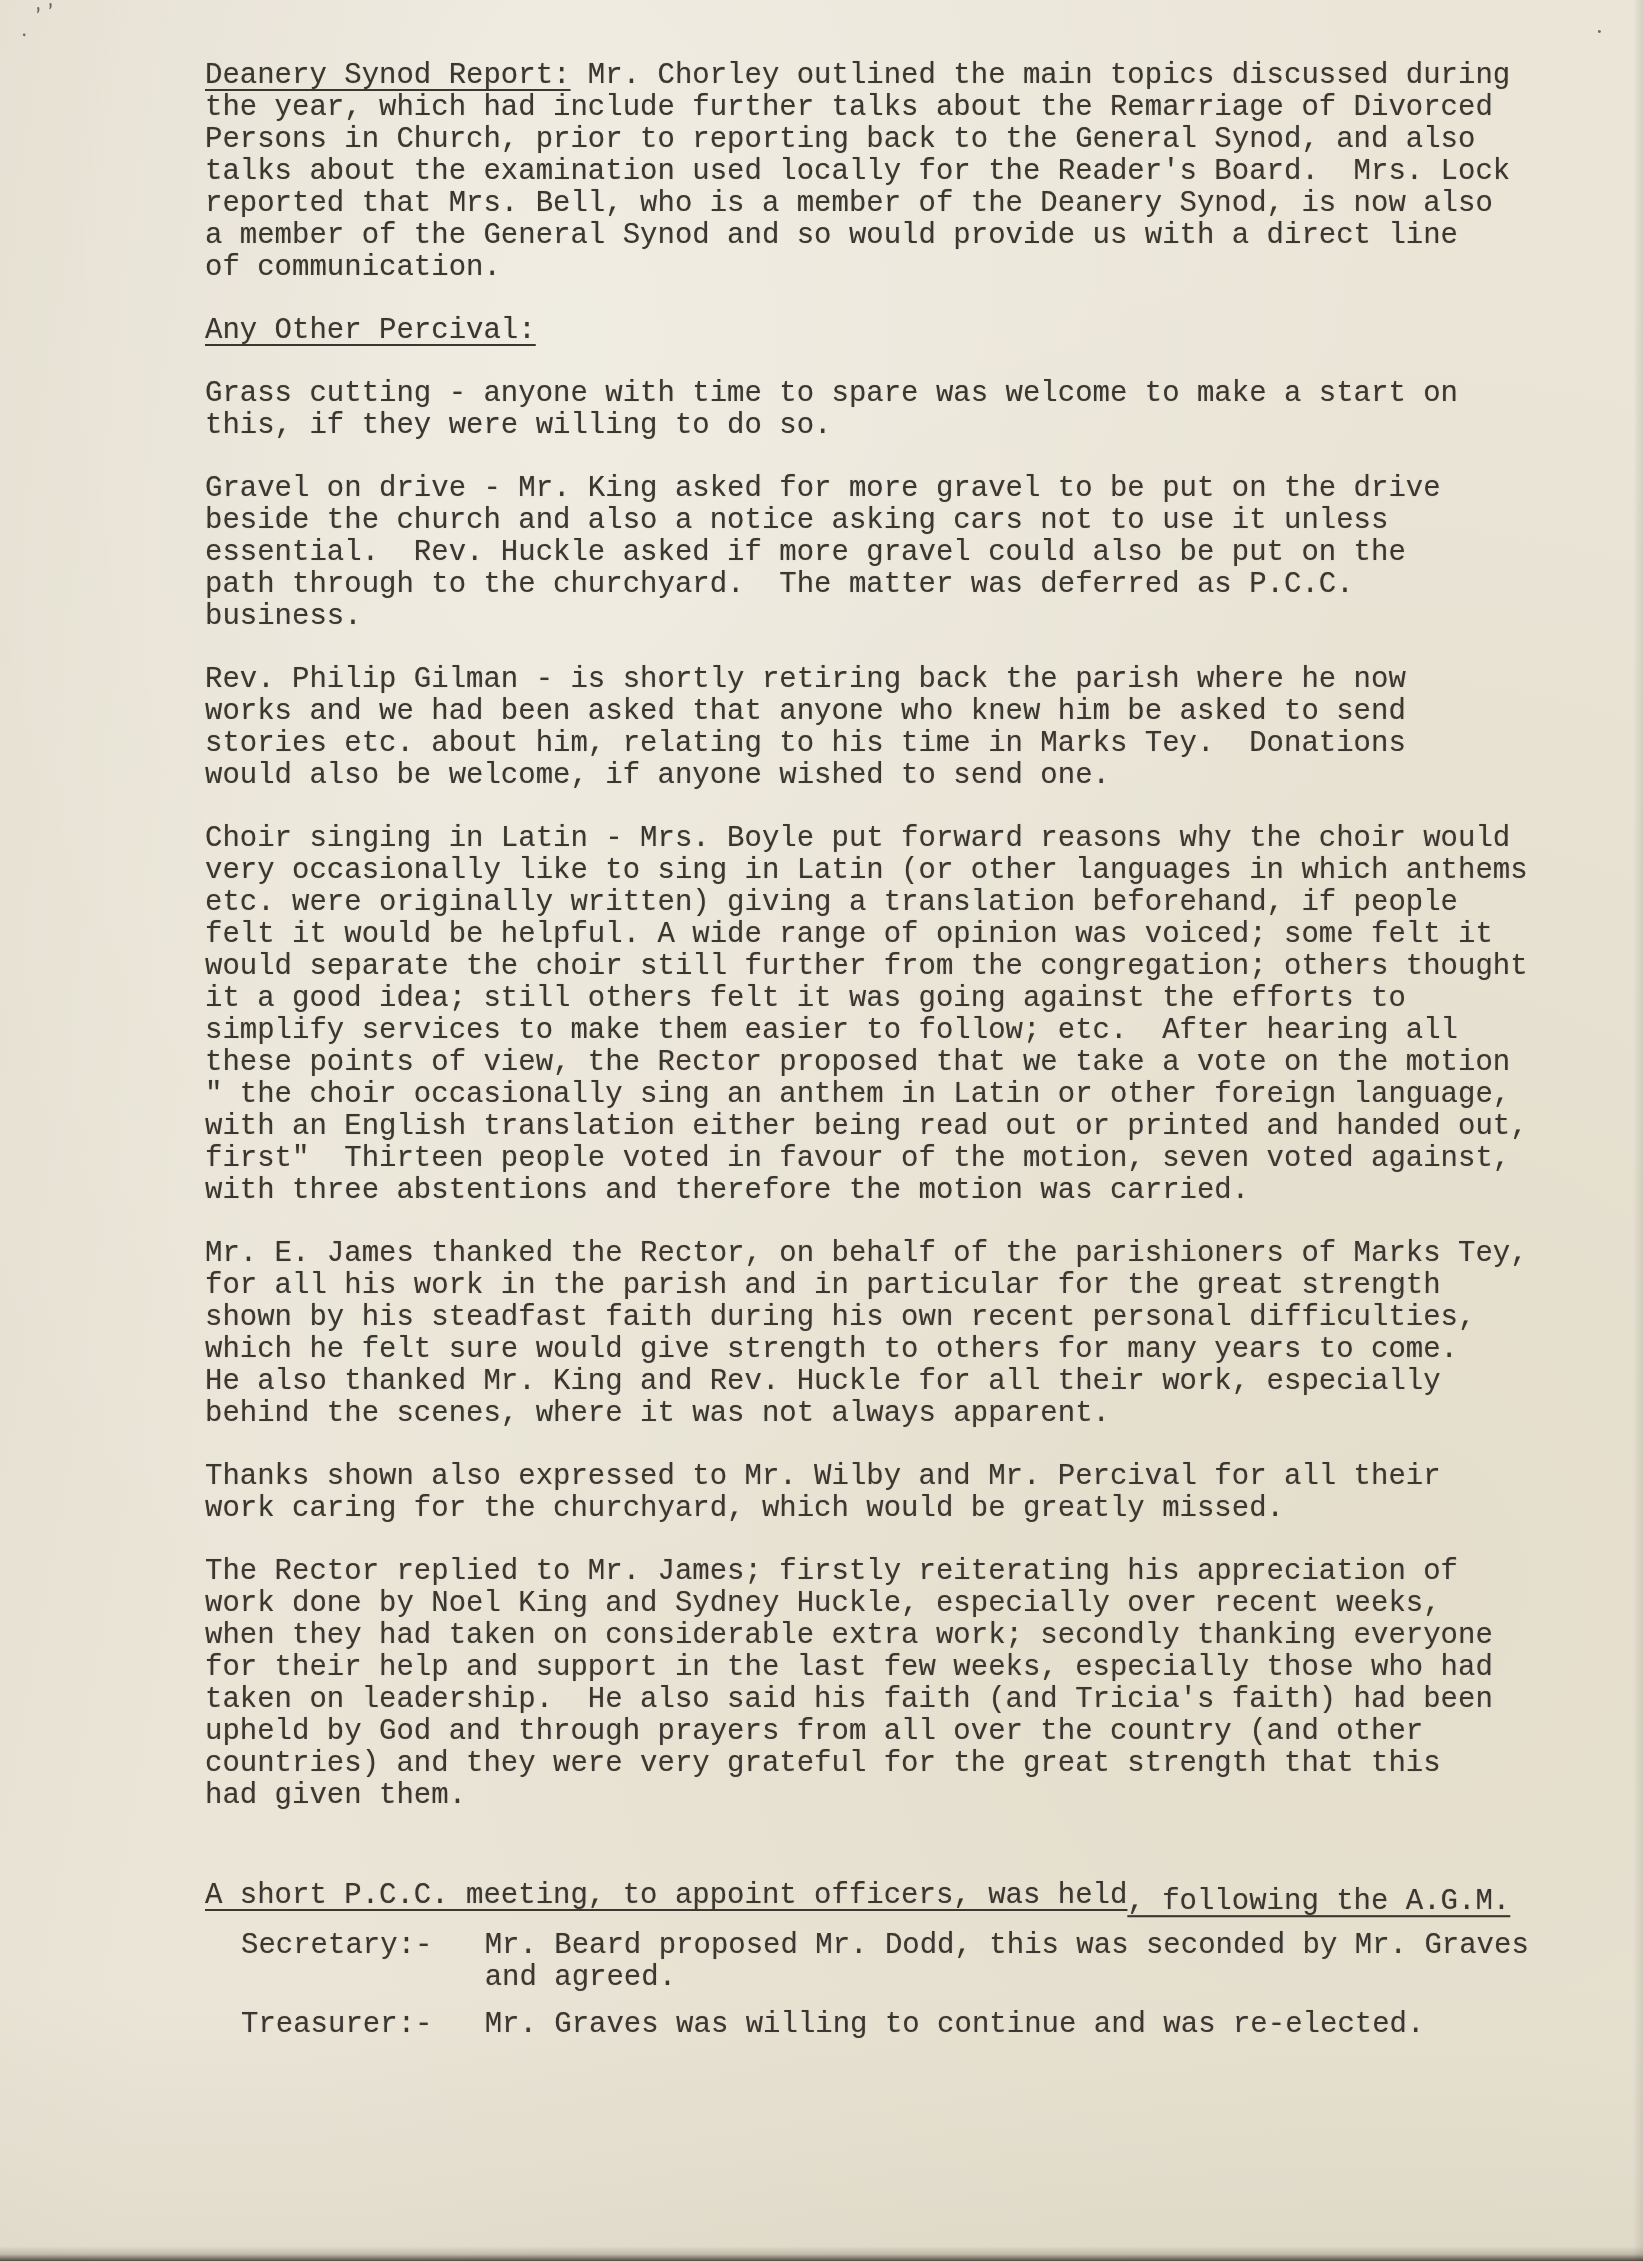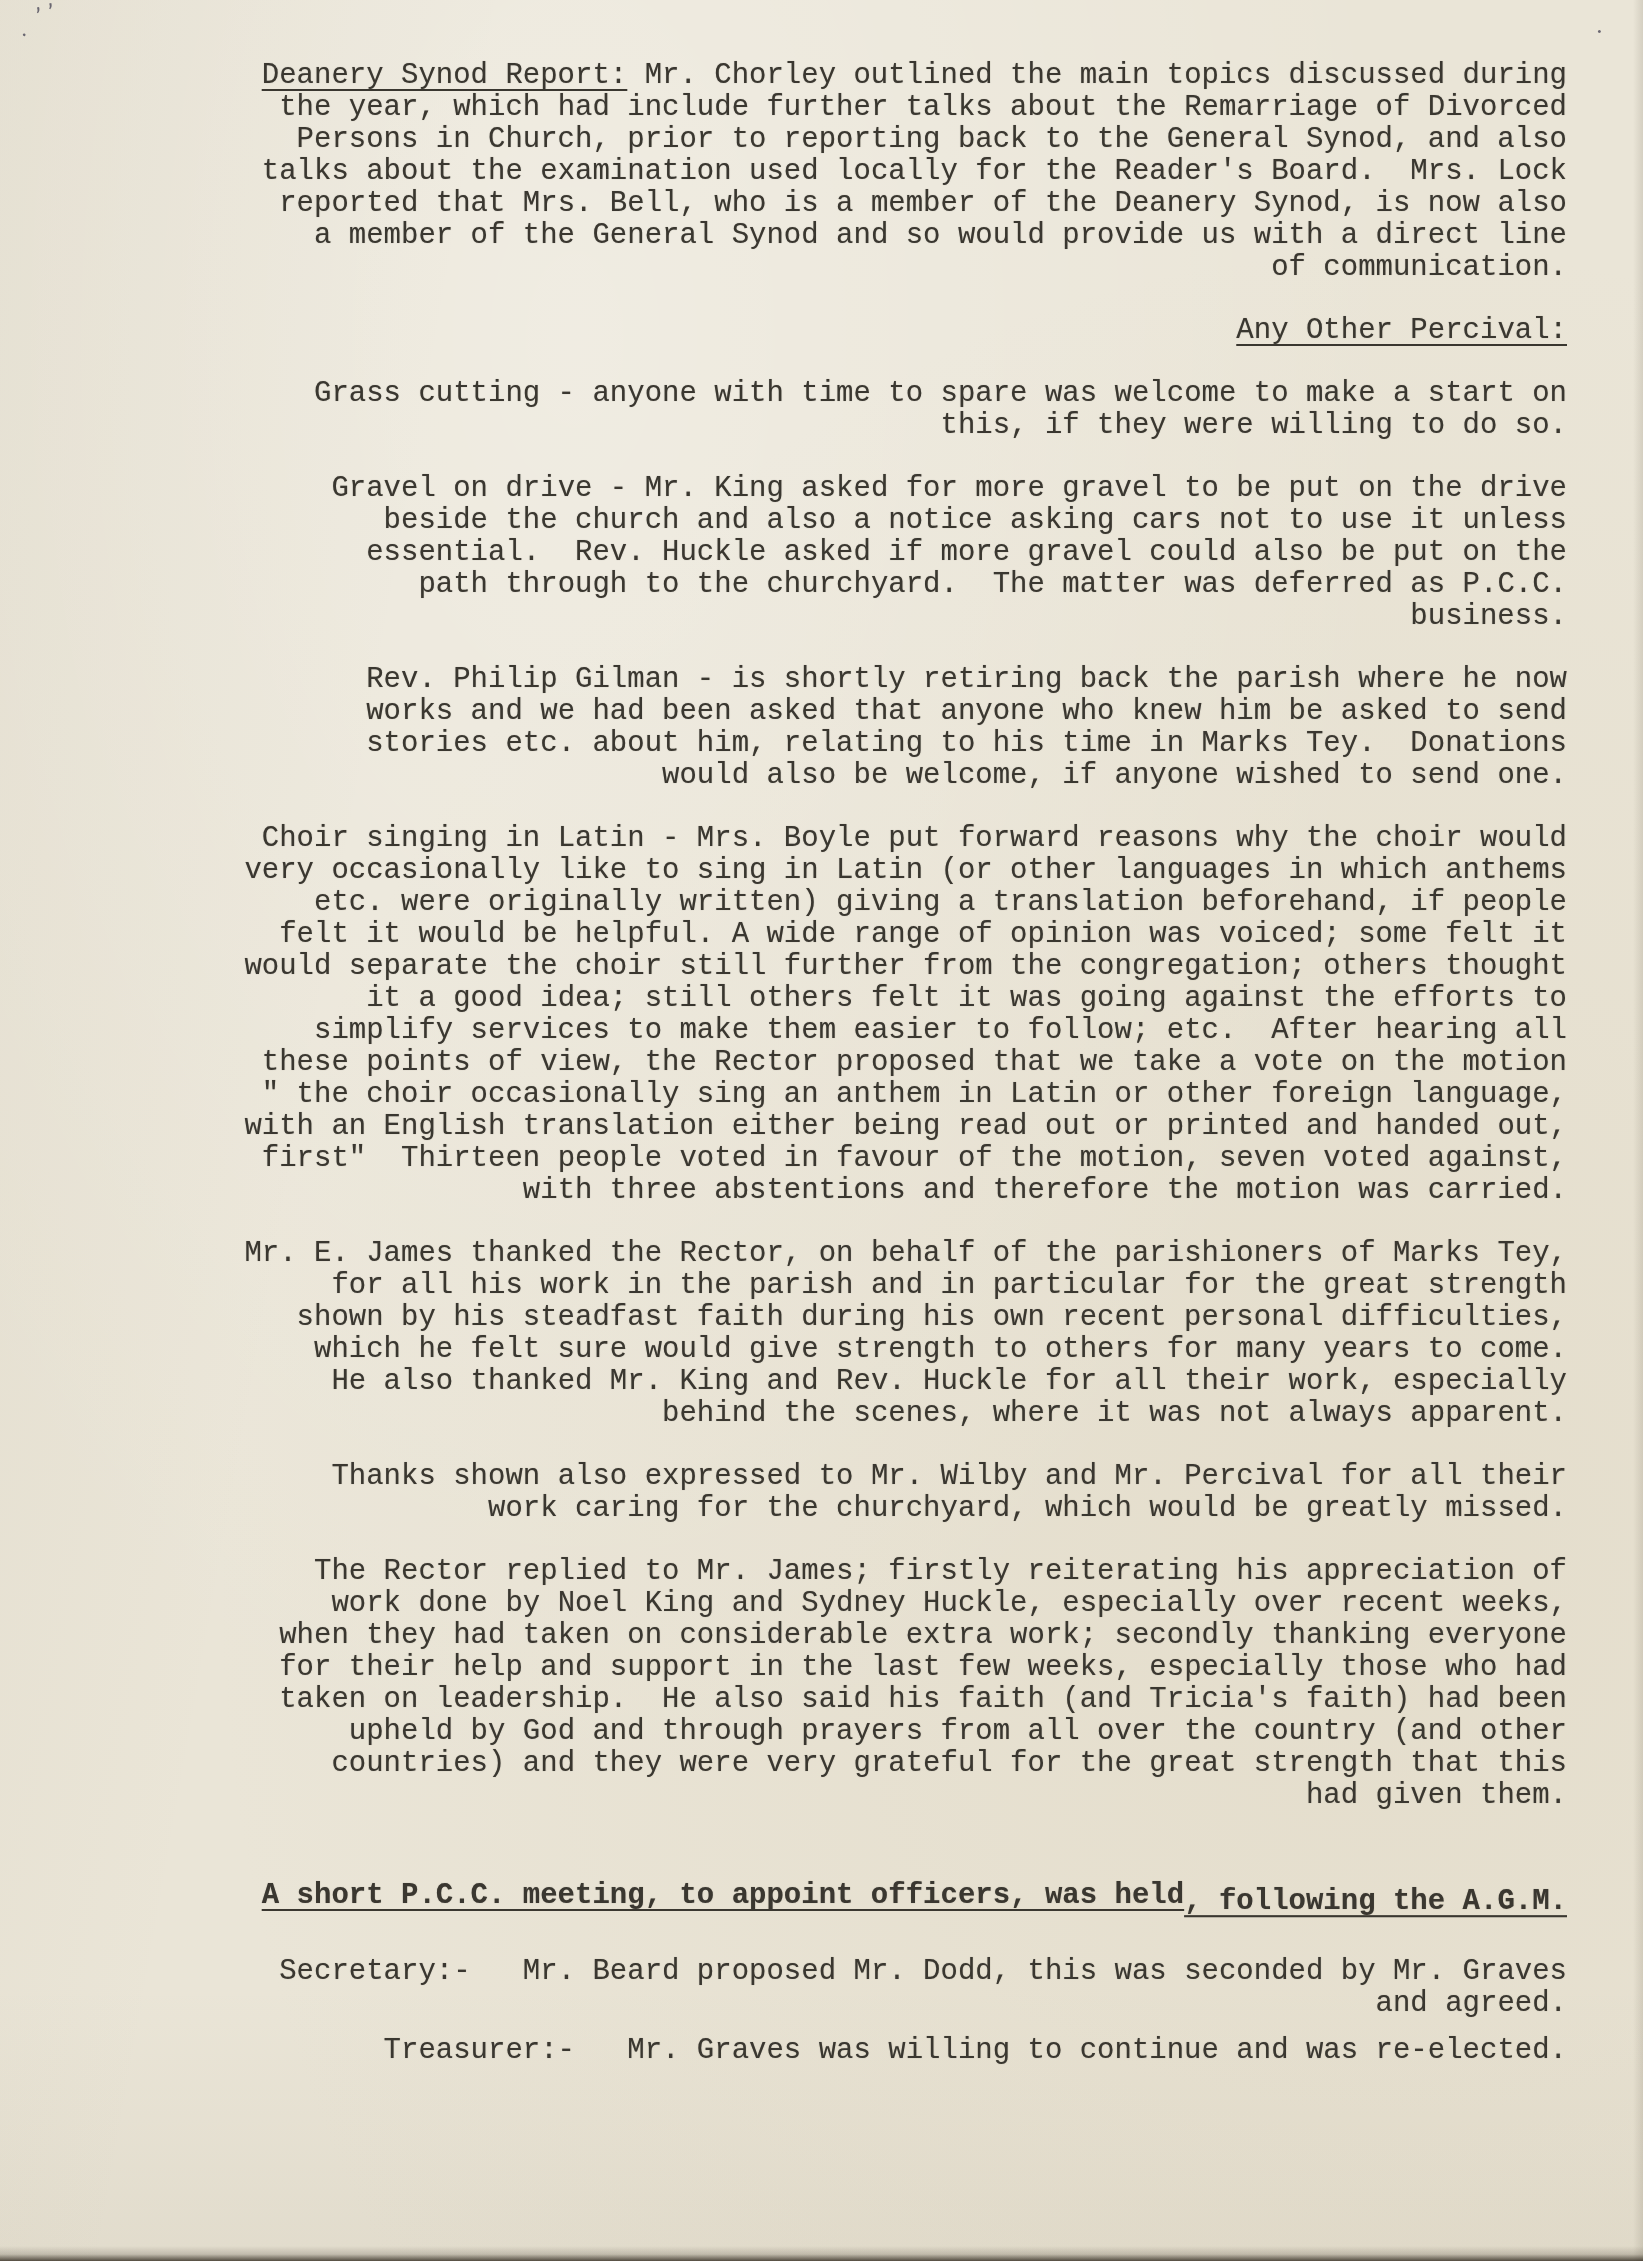--- a/index.html
+++ b/index.html
@@ -23,32 +23,31 @@
   .doc {
     position: absolute;
     left: 205px;
     top: 60px;
     width: 1362px;
     font-family: "Liberation Mono", "DejaVu Sans Mono", monospace;
     font-size: 29px;
     line-height: 32px;
     color: #3a3730;
     text-shadow: 0 0 1px rgba(58,55,48,0.38);
-    text-align: right;
   }
   .para {
     white-space: pre-wrap;
     margin: 0 0 31px 0;
   }
   .u {
     text-decoration: underline;
     text-decoration-thickness: 2.1px;
     text-underline-offset: 5.5px;
   }
-  .agm { margin-top: 68px; margin-bottom: 44px; font-weight: bold; }
+  .agm { margin-top: 68px; margin-bottom: 18px; }
   .agm .shift {
     display: inline-block;
     transform: translateY(6.2px);
   }
   .officer { margin-bottom: 15px; margin-left: 36px; }
   .officer.last { margin-bottom: 0; }
   .pen-mark {
     position: absolute;
     font-family: "DejaVu Serif", serif;
     color: #555260;

